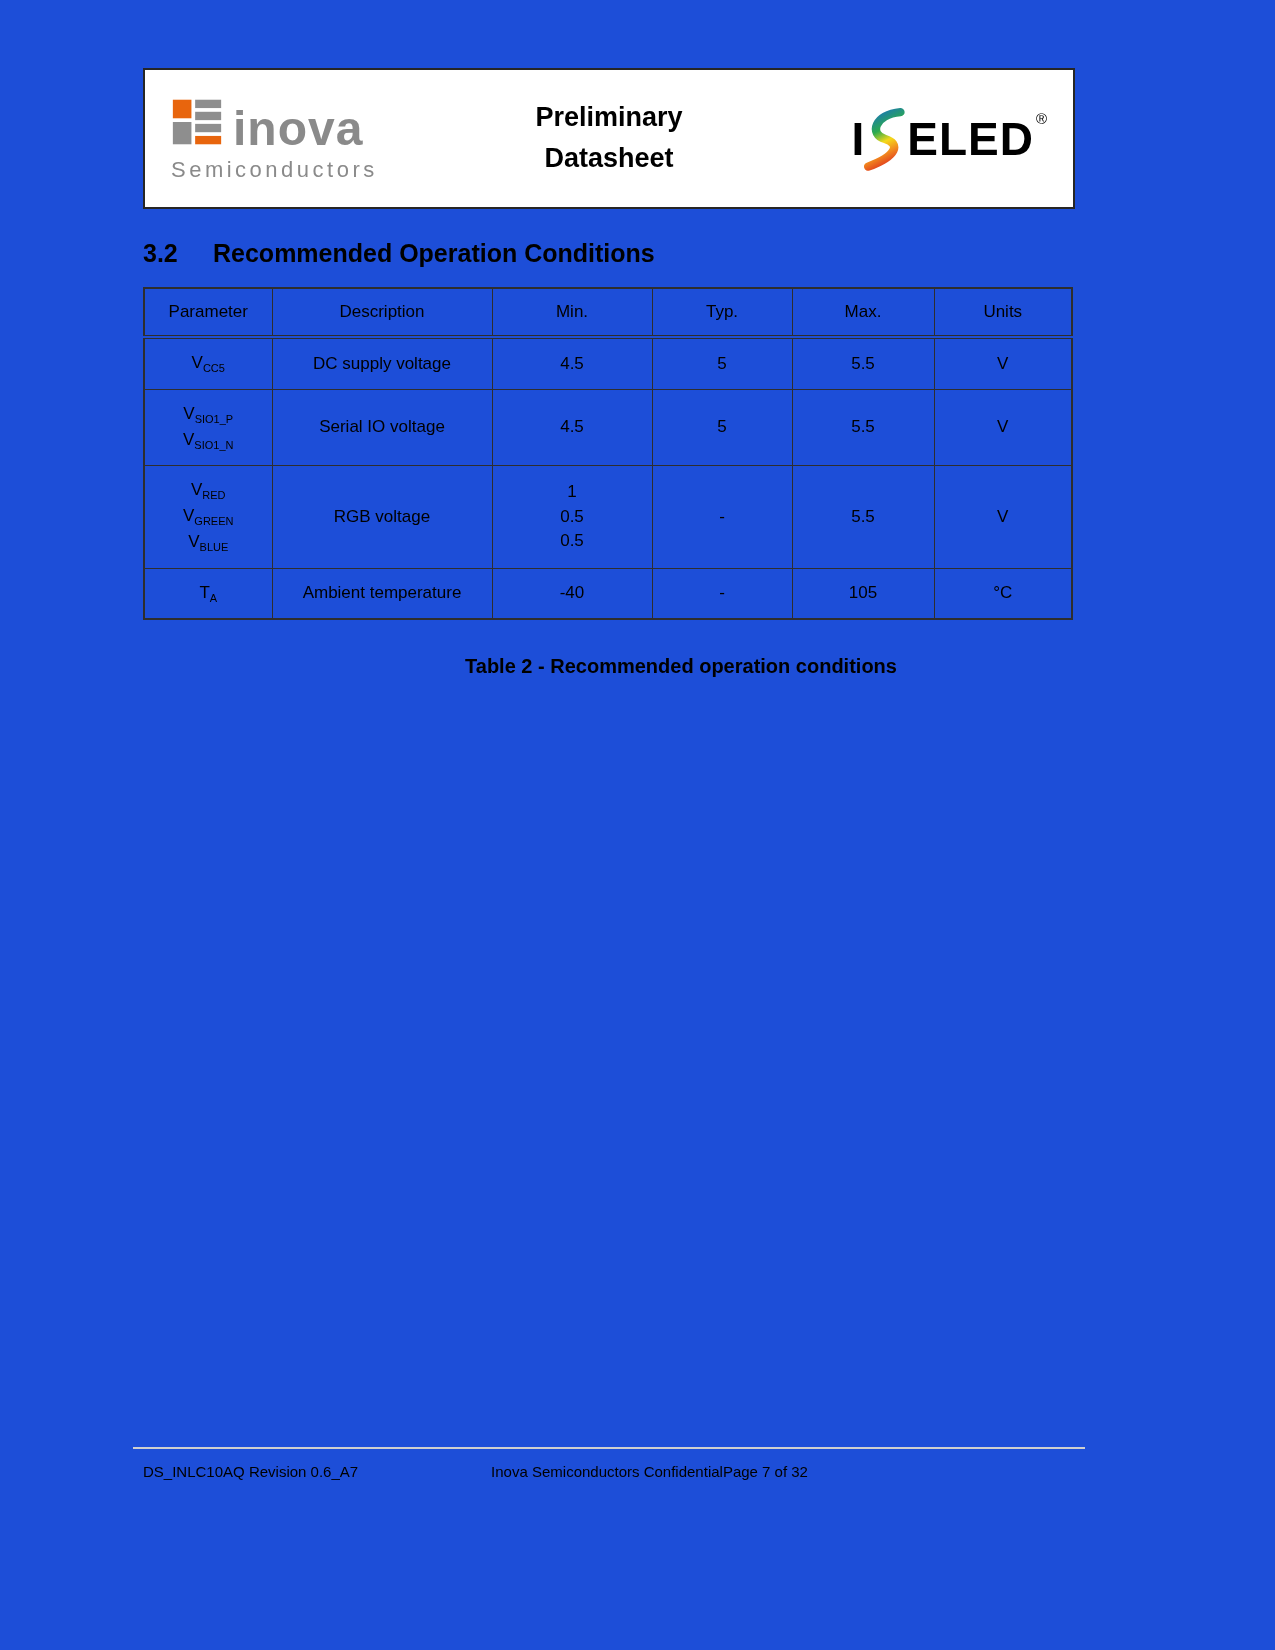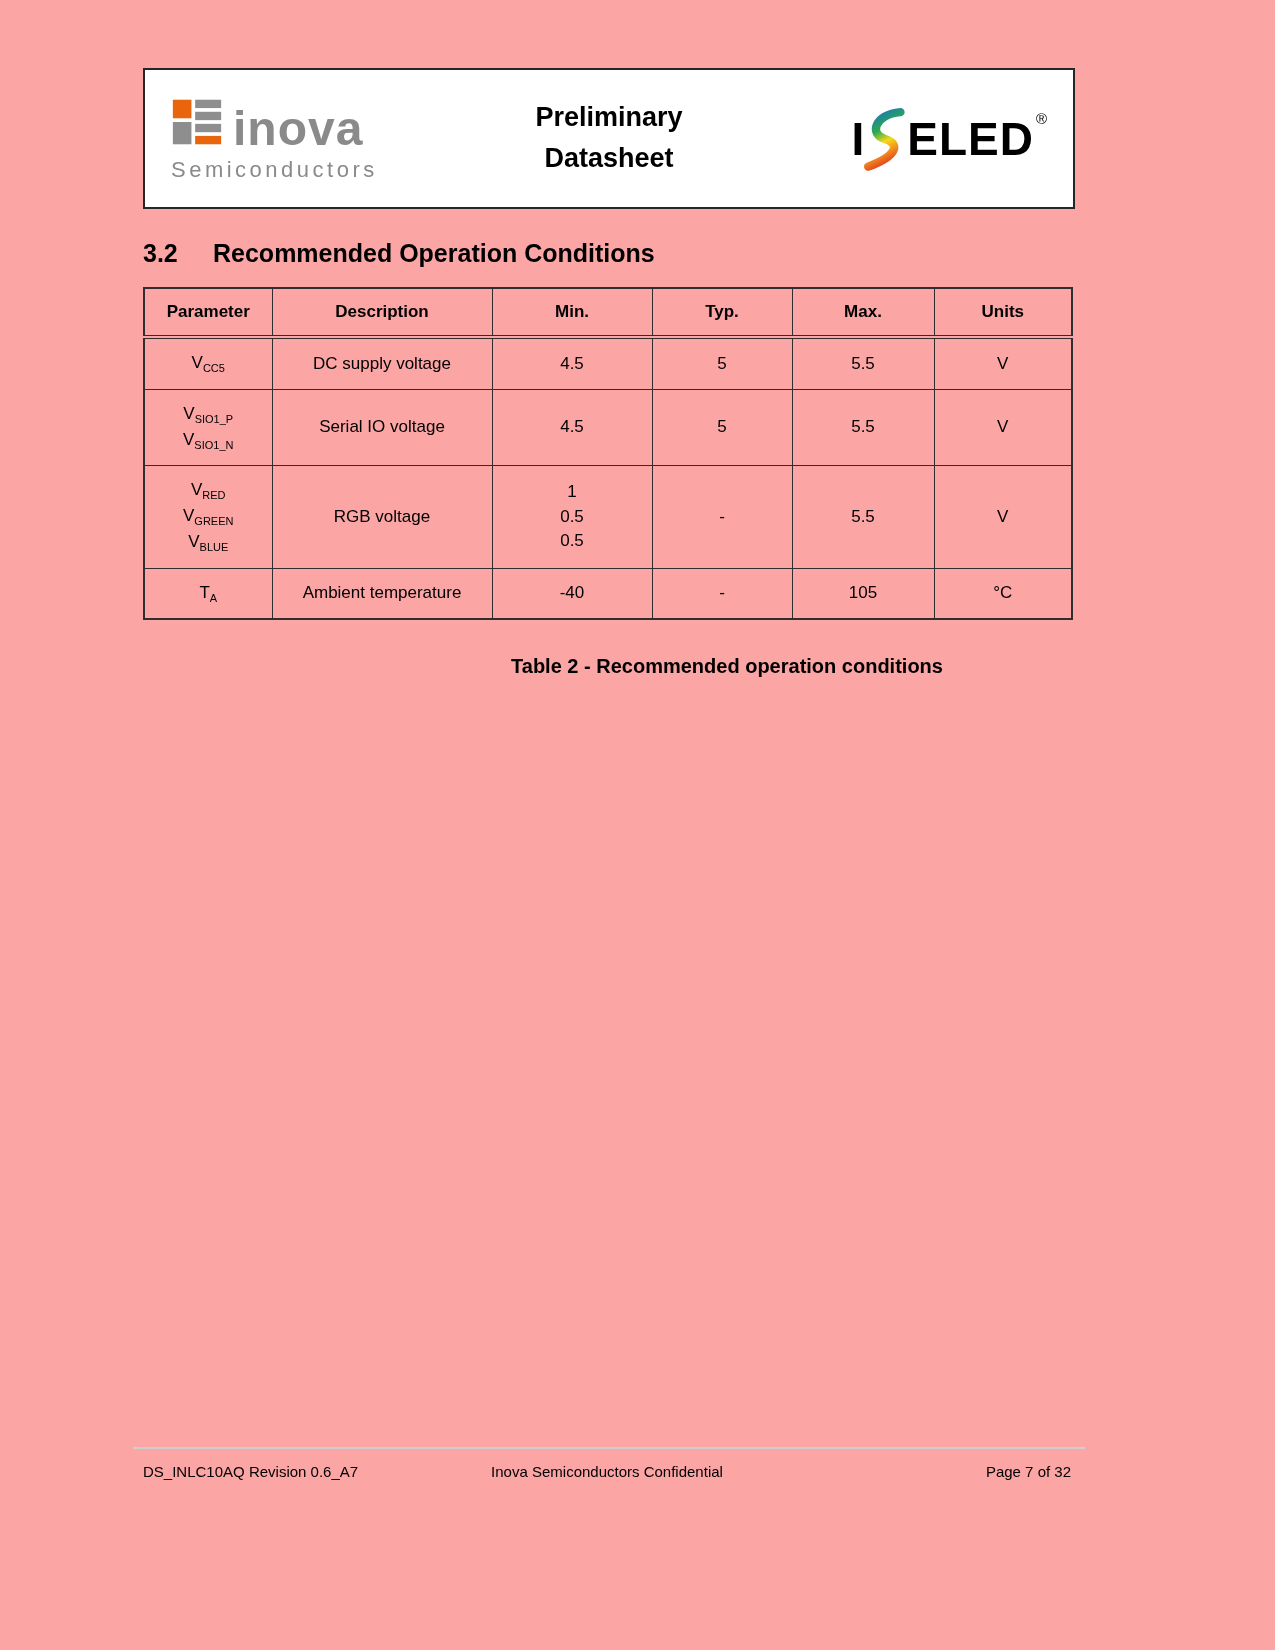--- a/index.html
+++ b/index.html
@@ -1,17 +1,17 @@
 <!DOCTYPE html>
 <html><head>
 <meta charset="utf-8">
 <style>
   html,body{margin:0;padding:0;background:#ffffff;}
   .page{
-    position:relative;width:1275px;height:1650px;background:#fca5a5;
+    position:relative;width:1275px;height:1650px;background:#1d4ed8;
     font-family:"Liberation Sans","DejaVu Sans",sans-serif;color:#000;overflow:hidden;
   }
 
   
   .header-box{position:absolute;left:143px;top:68px;width:928px;height:137px;border:2px solid #262626;background:#fff;}
   .brand{position:absolute;left:26px;top:26px;}
   .brand-row{display:flex;align-items:flex-end;gap:10px;}
   .brand-icon{display:block;}
   .brand-name{font-size:48px;font-weight:bold;color:#8a8a8a;line-height:0.82;letter-spacing:1px;}
   .brand-sub{font-size:22px;color:#8a8a8a;letter-spacing:3.5px;margin-top:9px;}
@@ -22,34 +22,34 @@
   .iseled-rest{font-size:46px;font-weight:bold;line-height:1;letter-spacing:1px;margin-left:9px;}
   .iseled-reg{font-size:15px;align-self:flex-start;margin-top:4px;margin-left:2px;}
 
   
   .section-heading{position:absolute;left:143px;top:239px;display:flex;font-size:25px;font-weight:bold;}
   .section-number{width:70px;}
 
   
   .spec-table{position:absolute;left:143px;top:287px;width:928px;border-collapse:collapse;border:2px solid #2e2e2e;table-layout:fixed;}
   .spec-table th,.spec-table td{border:1px solid #2e2e2e;text-align:center;vertical-align:middle;font-size:17px;padding:12px 6px;}
-  .spec-table th{font-weight:bold;border-bottom:4px double #2e2e2e;padding:13px 4px;}
+  .spec-table th{font-weight:normal;border-bottom:4px double #2e2e2e;padding:13px 4px;}
   .param-line{line-height:1.4;white-space:nowrap;}
   .param-sub{font-size:11px;}
   .cell-line{line-height:1.45;}
 
   
-  .caption{position:absolute;left:143px;top:655px;width:1076px;text-align:center;font-size:20px;font-weight:bold;margin-left:46px;}
+  .caption{position:absolute;left:143px;top:655px;width:1076px;text-align:center;font-size:20px;font-weight:bold;}
 
   
   .footer-rule{position:absolute;left:133px;top:1447px;width:952px;height:2px;background:#cfcfcf;}
   .footer-row{position:absolute;left:143px;top:1463px;width:928px;display:grid;grid-template-columns:1fr auto 1fr;font-size:15px;}
   .footer-left{text-align:left;}
   .footer-center{text-align:center;}
-  .footer-right{text-align:right;}
+  .footer-right{}
 </style>
 </head>
 <body>
 
 <div class="page">
 
   <div class="header-box">
     <div class="brand">
       <div class="brand-row">
         <svg class="brand-icon" width="52" height="52" viewBox="0 0 56 56" aria-hidden="true">

